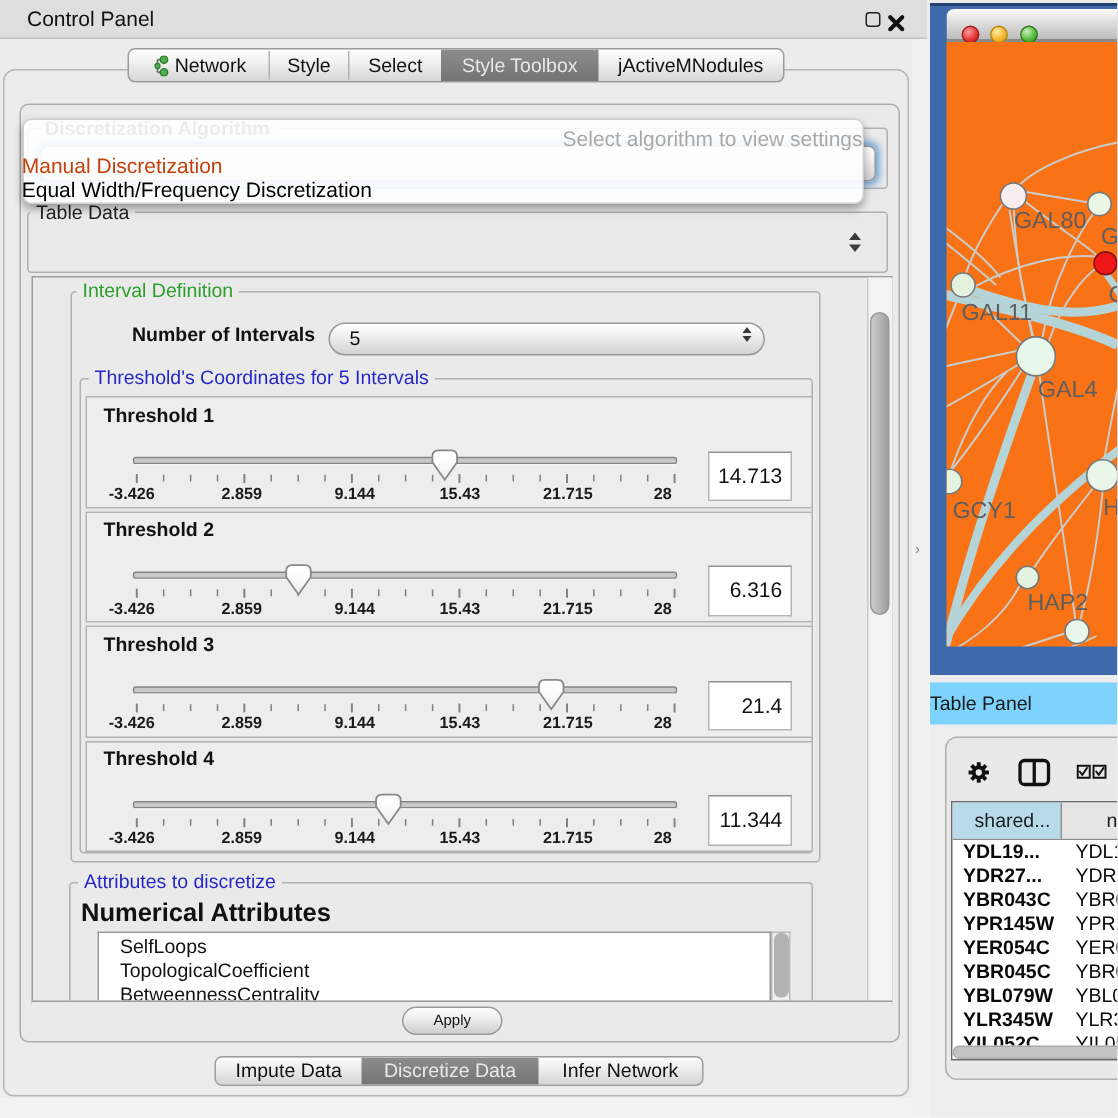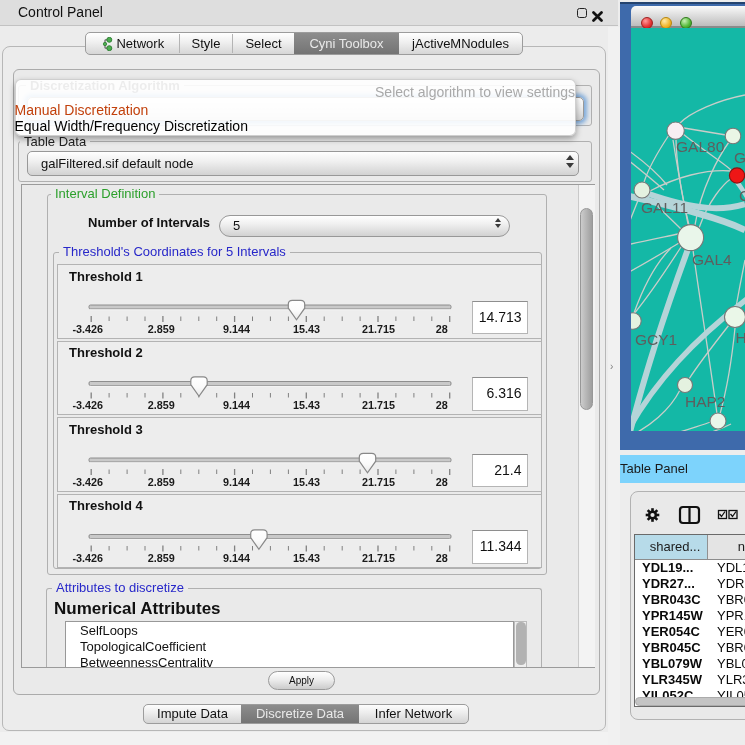--- a/index.html
+++ b/index.html
@@ -77,21 +77,21 @@
 
 #splitter { left:608px; top:27px; width:12px; height:718px; background:#f1f1f1; }
 #sphandle { left:610px; top:361px; font-size:10px; color:#808080; }
 
 
 #netwin { left:620px; top:2px; width:125px; height:448px; background:#3e6aab; border-top:2px solid #24436e; }
 #nettitle { left:631px; top:6px; width:114px; height:22px;
   background:linear-gradient(180deg,#fafafa,#d8d8d8 55%,#bdbdbd); border-bottom:2px solid #8a8a8a;
   border-radius:5px 0 0 0; }
 .light { position:absolute; top:11px; width:12px; height:12px; border-radius:50%; }
-#netcanvas { left:631px; top:28px; width:114px; height:403px; background:#14b8a6; overflow:hidden; }
+#netcanvas { left:631px; top:28px; width:114px; height:403px; background:#f97316; overflow:hidden; }
 
 
 #tpbar { left:620px; top:455px; width:125px; height:28px; background:#7dd3fc; font-size:13px; color:#1a1a1a;
   line-height:28px; }
 #tcard { left:630px; top:491px; width:126px; height:229px; background:#e9e9e9;
   border:1px solid #b2b2b2; border-radius:8px 0 0 8px; }
 #ttable { left:633.5px; top:533.5px; width:122px; height:173px; border:1px solid #6a6a6a; background:#fff;
   overflow:hidden; }
 #thead { display:flex; height:25px; border-bottom:1px solid #8c8c8c; font-size:13px; color:#1c1c1c; }
 #thead .h1 { flex:none; width:73px; background:#b7dbe9; border-right:1px solid #919191; text-align:center; line-height:24px; }
@@ -119,33 +119,32 @@
       <div class="tab" style="width:93px"><svg width="12" height="14" viewBox="0 0 12 14" style="vertical-align:-3px">
             <path d="M 4,2.8 L 7,2.8 M 4,2.8 L 4,11.2 M 4,11.2 L 7,11.2" fill="none" stroke="#6a6a6a" stroke-width="1.2"></path>
             <circle cx="8.3" cy="2.8" r="2.5" fill="#4cae4f" stroke="#2e7d32" stroke-width="0.9"></circle>
             <circle cx="8.3" cy="11.2" r="2.5" fill="#4cae4f" stroke="#2e7d32" stroke-width="0.9"></circle>
             <circle cx="4" cy="7" r="1.7" fill="#4cae4f" stroke="#2e7d32" stroke-width="0.8"></circle>
           </svg> Network</div>
       <div class="sep"></div>
       <div class="tab" style="width:52px">Style</div>
       <div class="sep"></div>
       <div class="tab" style="width:61px">Select</div>
-      <div class="tab dark" style="width:105px">Cyni Toolbox</div>
+      <div class="tab dark" style="width:105px">Style Toolbox</div>
       <div class="tab" style="width:123px">jActiveMNodules</div>
     </div>
 
     <div id="card" class="abs"></div>
 
     <div class="abs group" style="left:18px;top:84.5px;width:574px;height:41.5px"></div>
     <div class="glabel" style="left:26px;top:78px;font-weight:bold;font-size:13px;color:#444">Discretization Algorithm</div>
     <div class="combo" style="left:27px;top:97px;width:557px;height:24px;box-shadow:0 0 4px 2.5px rgba(100,155,215,0.8)"></div>
 
     <div class="abs group" style="left:18px;top:140.5px;width:574px;height:41px"></div>
     <div class="glabel" style="left:20px;top:134px;color:#222">Table Data</div>
-    <div class="combo" style="left:27px;top:151px;width:552px;height:25px;line-height:23px;padding-left:13px">galFiltered.sif default node</div>
     <div class="arrows" style="left:566px;top:155px">
         <div class="up"></div>
         <div class="dn"></div>
       </div>
 
     <div id="spane" class="abs"></div>
     <div id="vsb" class="abs"></div>
     <div id="vsbthumb" class="abs"></div>
 
     <div class="abs group" style="left:47px;top:194px;width:500px;height:381px"></div>

